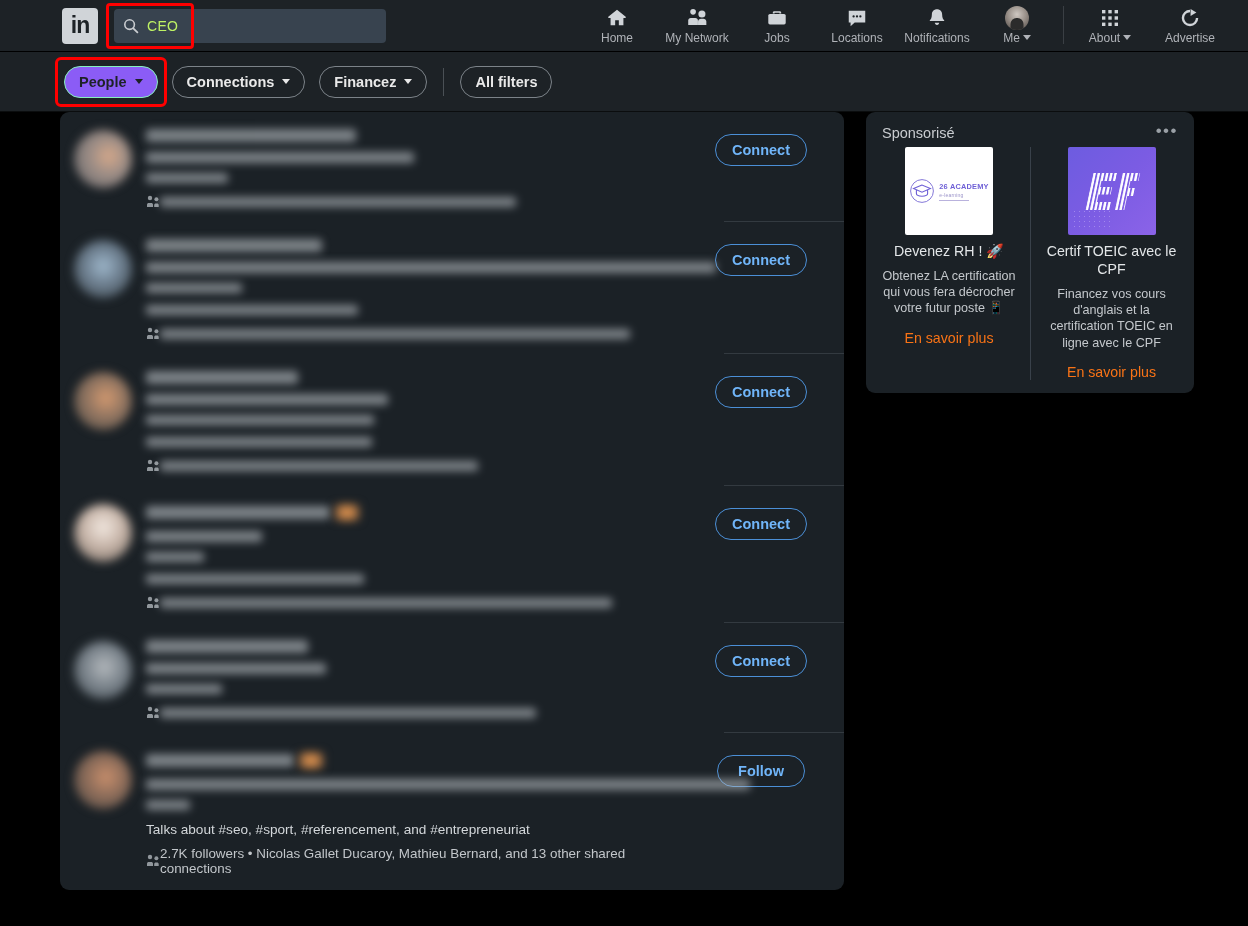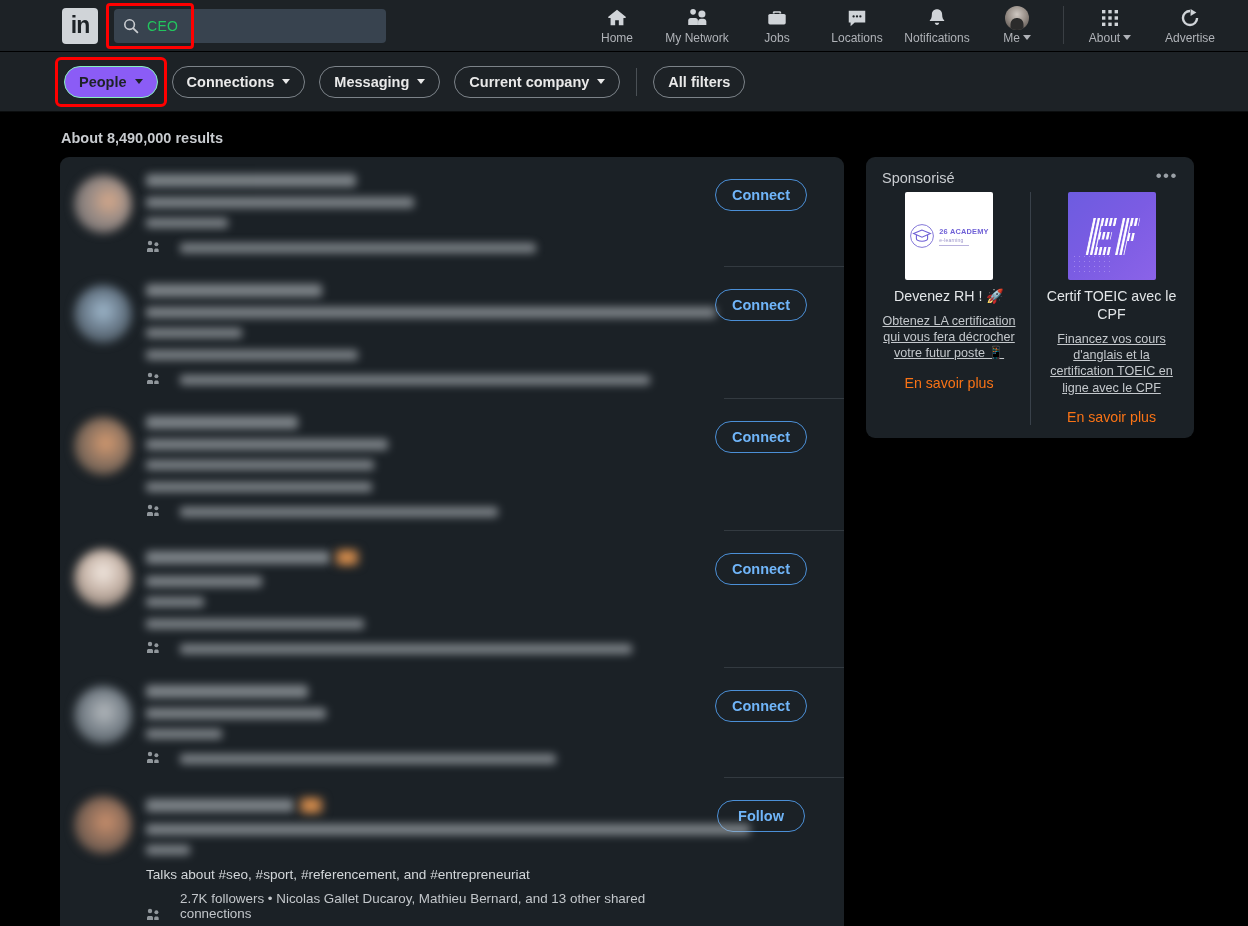--- a/index.html
+++ b/index.html
@@ -41,21 +41,21 @@
   .search-box {
     width: 100%; height: 34px;
     background: #38434f;
     border-radius: 4px;
     display: flex; align-items: center;
     padding-left: 9px;
   }
   .search-icon { width: 16px; height: 16px; flex: 0 0 16px; margin-right: 8px; }
   .search-icon svg { display: block; }
   .search-text {
-    color: #22c55e;
+    color: #bef264;
     font-size: 14px;
     letter-spacing: .3px;
   }
   .search-hl {
     position: absolute;
     left: -8px; top: -6px;
     width: 88px; height: 46px;
     border: 3px solid #ff0000;
     border-radius: 4px;
     pointer-events: none;
@@ -201,21 +201,21 @@
     background: #b9bfc4;
     border-radius: 3px;
     filter: blur(4.2px);
     opacity: .62;
   }
   .bl-name { height: 13px; margin-bottom: 10px; }
   .bl-head { height: 11px; margin-bottom: 10px; }
   .bl-loc  { height: 10px; margin-bottom: 12px; }
   .bl-cur  { height: 10px; margin-bottom: 12px; }
 
-  .conn-line { display: flex; align-items: flex-end; gap: 20px; }
+  .conn-line { display: flex; align-items: center; gap: 0; }
   .conn-icon { flex: 0 0 14px; width: 14px; height: 13px; opacity: .75; }
   .conn-icon svg { display: block; }
   .conn-text { color: #c2c6ca; font-size: 13.4px; }
   .talks-line { color: #d3d7da; font-size: 13.6px; margin-bottom: 9px; }
 
   .badge-dot {
     display: inline-block;
     width: 26px; height: 17px;
     border-radius: 4px;
     vertical-align: middle;
@@ -259,21 +259,21 @@
     margin-bottom: 6px;
   }
   .sponsor-title { color: #c9ccd0; font-size: 14.5px; }
   .dots-icon { color: #9aa0a6; font-size: 17px; letter-spacing: 1.5px; line-height: 12px; cursor: pointer; }
   .ads { display: flex; }
   .ad { width: 50%; display: flex; flex-direction: column; align-items: center; text-align: center; }
   .ad-left { padding-right: 14px; }
   .ad-right { padding-left: 14px; border-left: 1px solid #39414a; }
   .ad-img { width: 88px; height: 88px; border-radius: 2px; overflow: hidden; }
   .ad-title { color: #e3e6e8; font-size: 14.2px; margin-top: 8px; line-height: 1.25; }
-  .ad-desc { color: #c4c8cc; font-size: 12.6px; margin-top: 7px; line-height: 1.3; text-decoration: underline; }
+  .ad-desc { color: #c4c8cc; font-size: 12.6px; margin-top: 7px; line-height: 1.3; }
   .ad-link { color: #f97316; font-size: 14.2px; margin-top: 13px; cursor: pointer; }
 
   .acad {
     width: 100%; height: 100%;
     background: #ffffff;
     display: flex; align-items: center; justify-content: center;
     gap: 4px;
   }
   .acad-txt { text-align: left; }
   .acad-name { color: #6e5fd6; font-size: 7.4px; font-weight: bold; letter-spacing: .2px; }
@@ -425,39 +425,34 @@
     </span>
     <span class="pill-hl"></span>
   </span>
 
   <span class="pill">
     <span>Connections</span>
     <i class="caret"></i>
   </span>
 
   <span class="pill">
-    <span>Messaging</span>
+    <span>Financez</span>
     <i class="caret"></i>
   </span>
 
-  <span class="pill">
-    <span>Current company</span>
-    <i class="caret"></i>
-  </span>
 
   <span class="vdiv"></span>
 
   <span class="pill">
     <span>All filters</span>
   </span>
 </div>
 
 <div class="main">
 
-  <div class="results-count">About 8,490,000 results</div>
 
   <div class="layout">
 
     <div class="results-card">
 
       <div class="res-row">
         <div class="res-avatar av1"></div>
         <div class="res-body">
           <div class="blur-line bl-name" style="width:210px"></div>
           <div class="blur-line bl-head" style="width:268px"></div>

